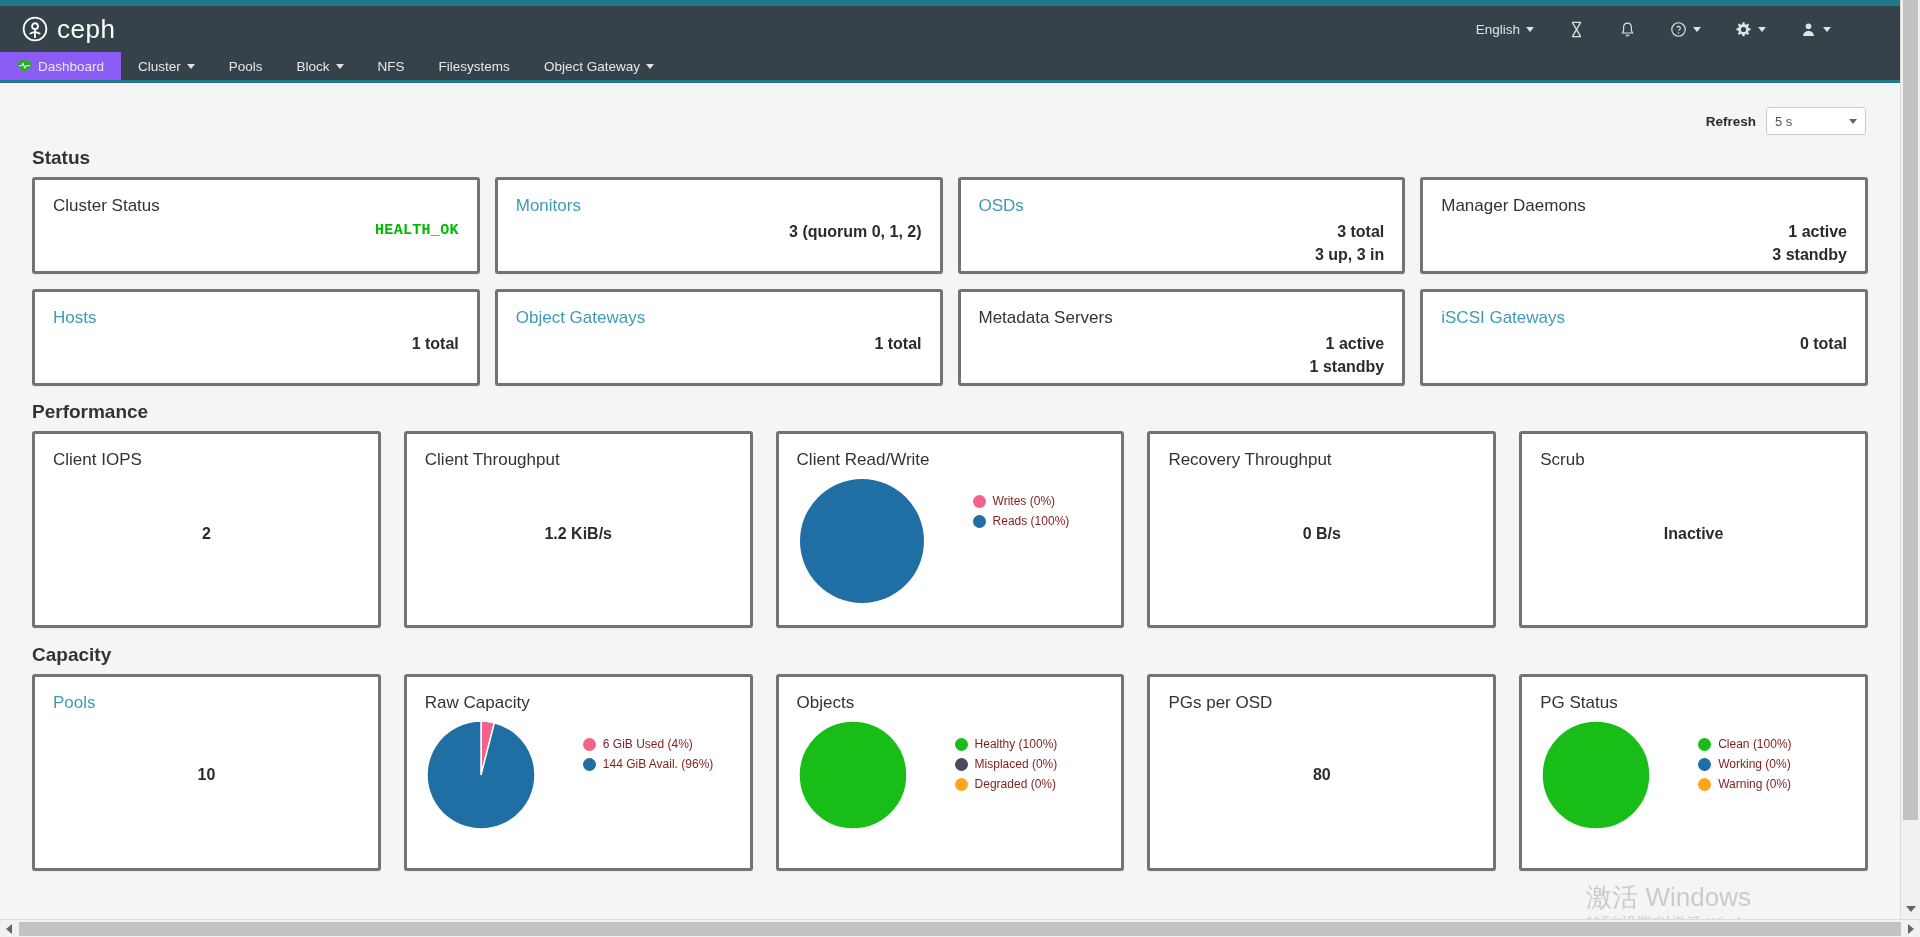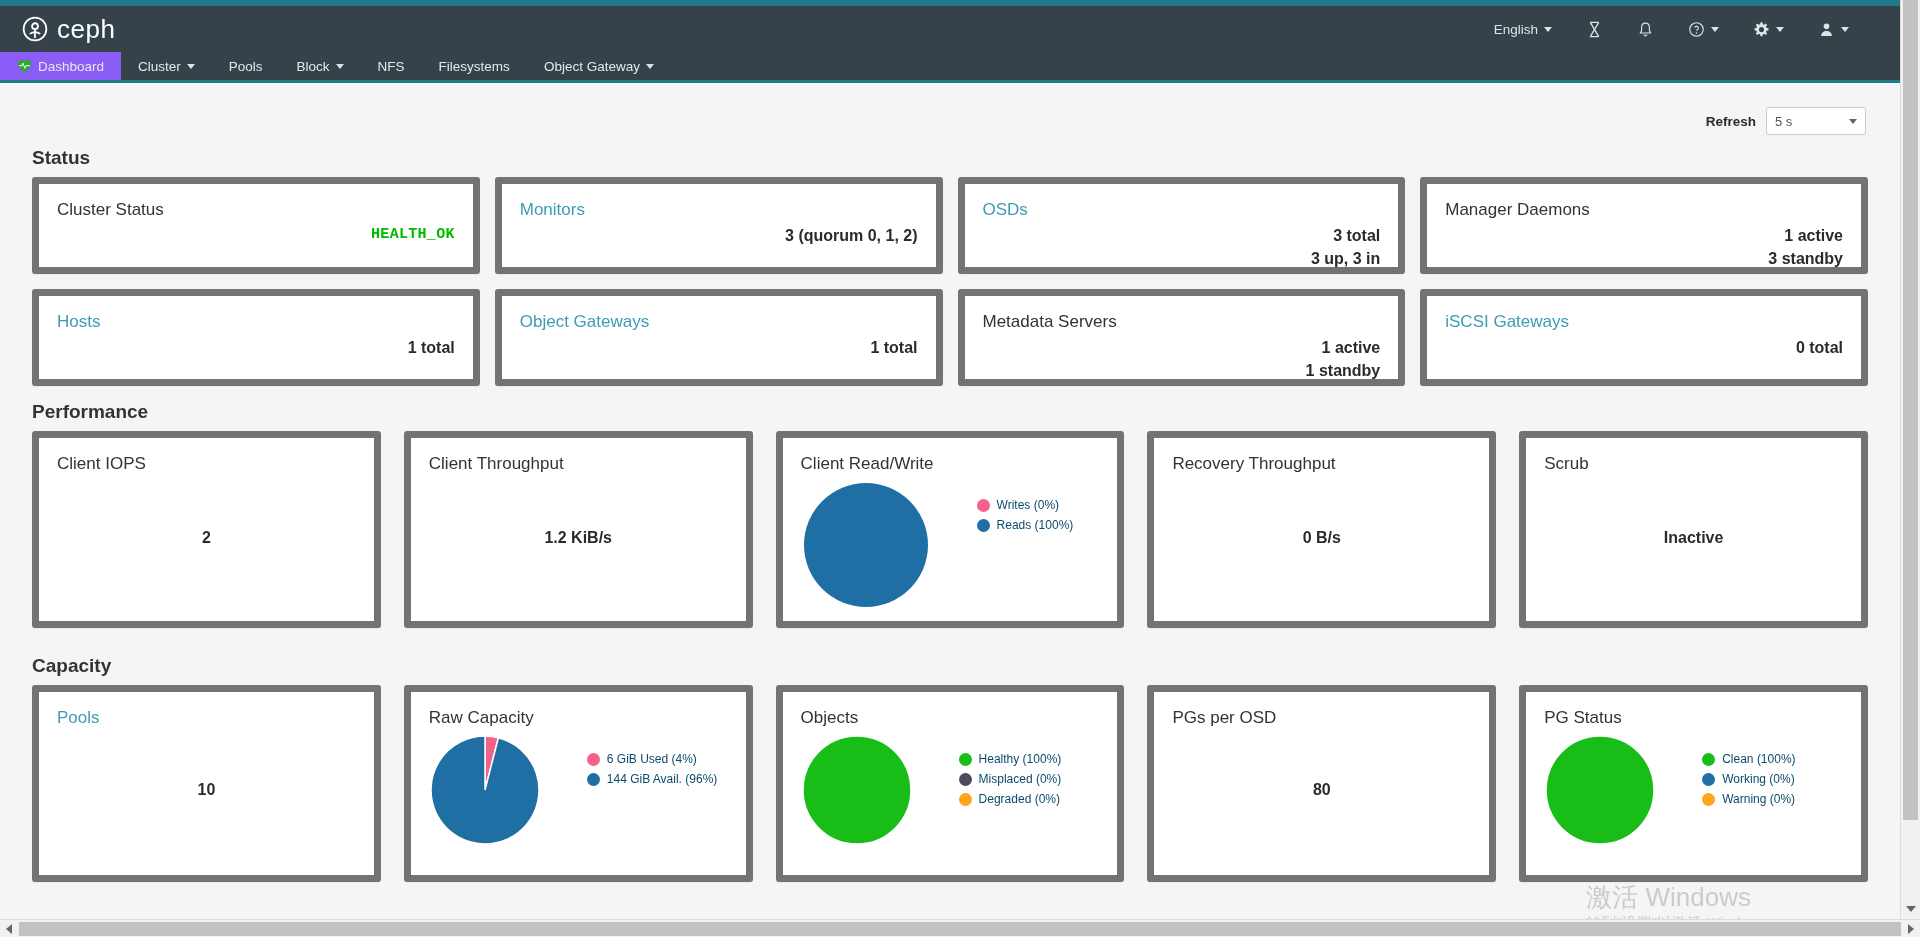--- a/index.html
+++ b/index.html
@@ -25,21 +25,21 @@
   .brand {
     display: flex; align-items: center; gap: 9px;
     margin-left: 22px;
   }
   .brand-logo { width: 26px; height: 26px; }
   .brand-name {
     color: #fff; font-size: 26px; letter-spacing: .5px;
     font-weight: 400; line-height: 1;
   }
   .top-actions {
-    position: absolute; right: 34px; top: 0; height: 46px;
+    position: absolute; right: 52px; top: 0; height: 46px;
     display: flex; align-items: center; gap: 0;
   }
   .top-item {
     display: flex; align-items: center; gap: 6px;
     color: #dfe3e6; font-size: 13.5px;
     padding: 0 17px; height: 46px; cursor: pointer;
   }
   .caret {
     width: 0; height: 0;
     border-left: 4.5px solid transparent;
@@ -97,26 +97,26 @@
     font-size: 19px; color: #333; font-weight: 700;
     margin: 12px 0 8px 0;
   }
 
   .row {
     display: grid; grid-template-columns: repeat(4, 1fr);
     gap: 15px; margin-bottom: 15px;
   }
   .row-5 {
     display: grid; grid-template-columns: repeat(5, 1fr);
-    gap: 23px; margin-bottom: 27px;
+    gap: 23px; margin-bottom: 16px;
   }
 
   .card {
     background: #fff;
-    border: 7px solid #737373;
+    border: 3px solid #737373;
     border-radius: 3px;
     box-shadow: 0 1px 1px rgba(0,0,0,.05);
     padding: 16px 18px;
     position: relative;
   }
   .card-status { height: 97px; }
   .card-perf { height: 197px; }
   .card-cap { height: 197px; }
 
   .card-title {
@@ -145,21 +145,21 @@
     display: flex; align-items: flex-start;
     gap: 6px; margin-top: 6px;
   }
   .pie { flex: 0 0 auto; }
   .legend {
     display: flex; flex-direction: column; gap: 6px;
     margin-top: 18px;
   }
   .legend-item {
     display: flex; align-items: center; gap: 7px;
-    font-size: 12px; color: #0c4a6e; padding-left: 40px;
+    font-size: 12px; color: #7f1d1d; padding-left: 40px;
   }
   .legend-dot {
     width: 13px; height: 13px; border-radius: 50%;
     flex: 0 0 auto;
   }
 
   
   .watermark {
     position: absolute;
     right: 118px; bottom: 8px;

